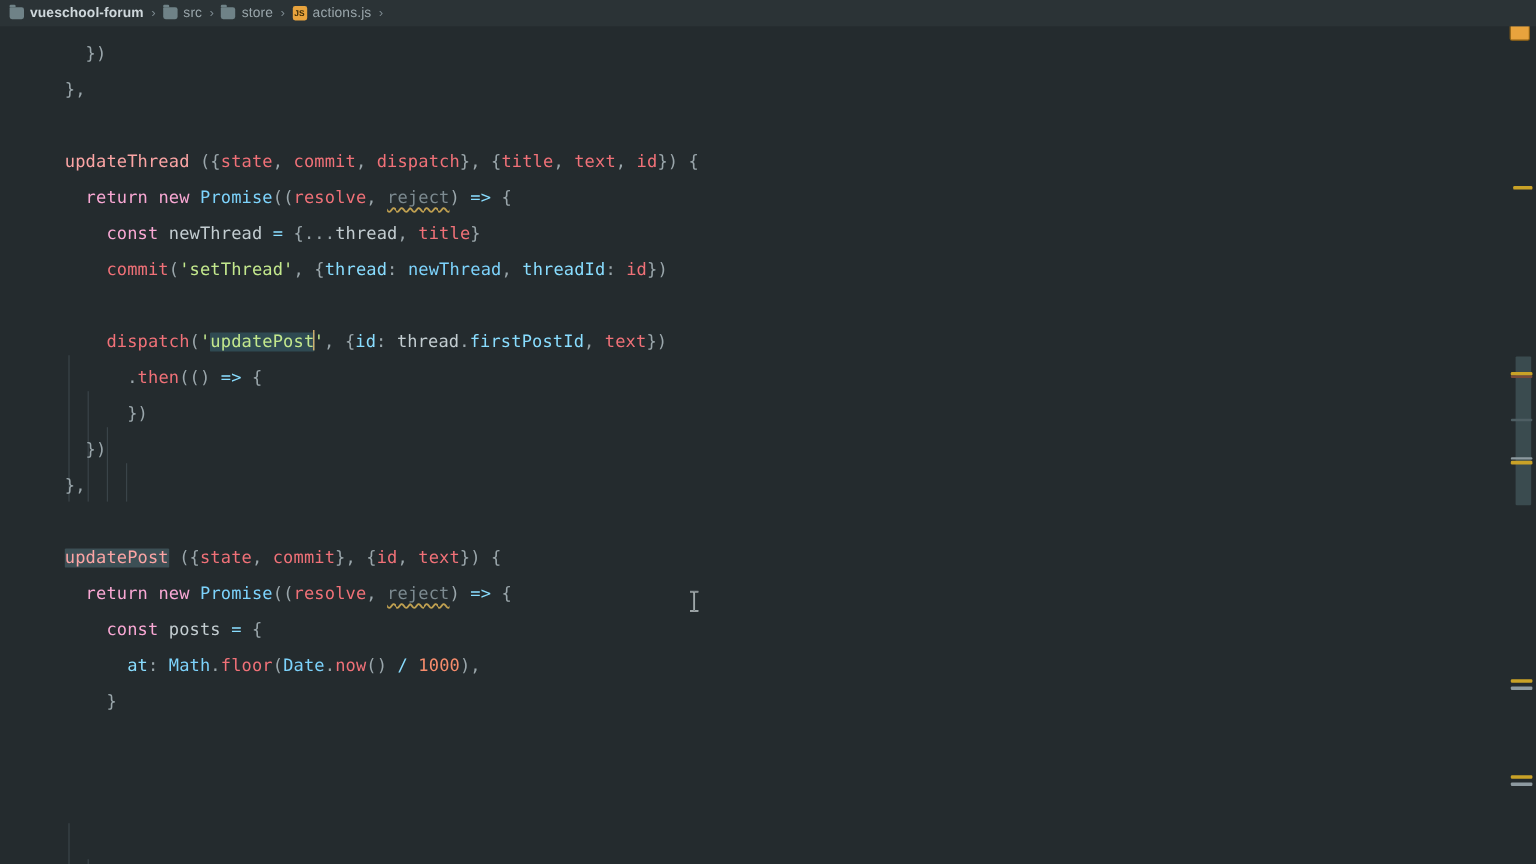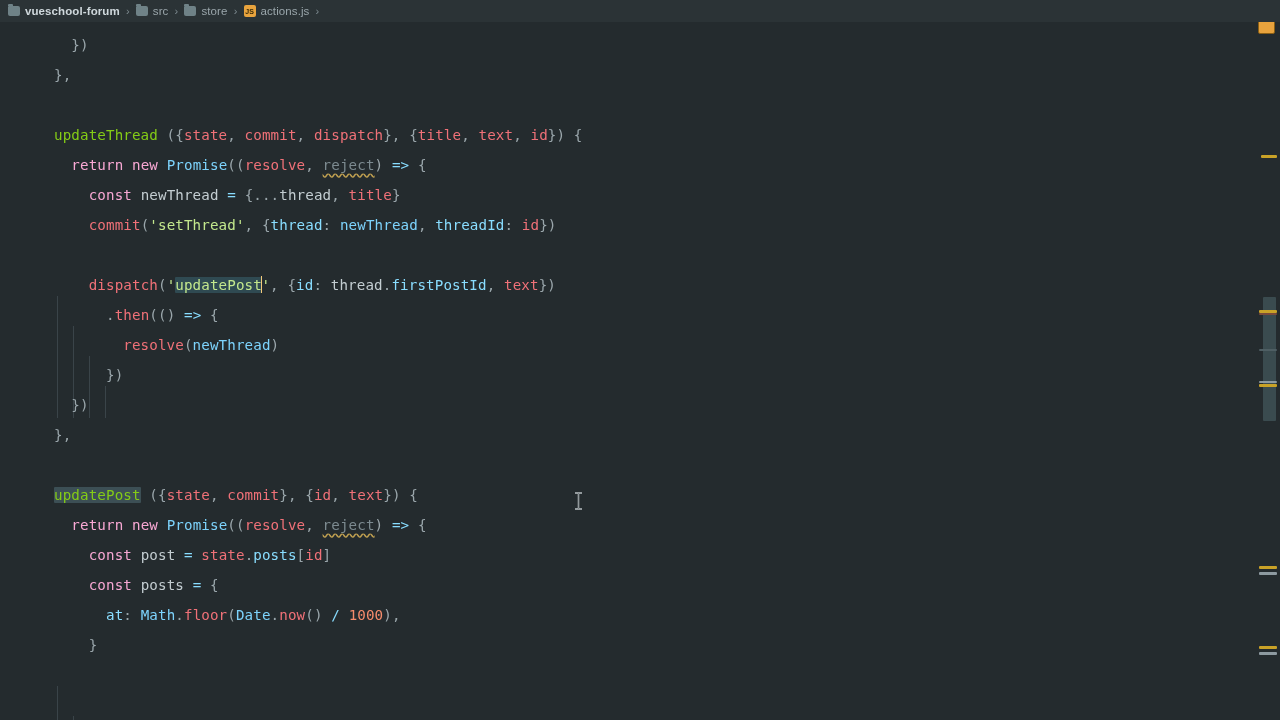--- a/index.html
+++ b/index.html
@@ -125,21 +125,21 @@
     height: 100%;
     pointer-events: none;
   }
   .guide {
     position: absolute;
     width: 1px;
     background: #3a4449;
   }
 
   
-  .t-fn     { color: #84cc16; }
+  .t-fn     { color: #fca5a5; }
   .t-kw     { color: #f9a8d4; }
   .t-op     { color: #89ddff; }
   .t-meth   { color: #f07178; }
   .t-str    { color: #c3e88d; }
   .t-param  { color: #f07178; }
   .t-prop   { color: #89ddff; }
   .t-var    { color: #7dd3fc; }
   .t-key    { color: #89ddff; }
   .t-num    { color: #f78c6c; }
   .t-punct  { color: #9aa6ab; }
@@ -270,35 +270,33 @@
       <div class="line"><span class="ind"></span>    <span class="t-kw">const</span> <span class="t-plain">newThread</span> <span class="t-op">=</span> <span class="t-punct">{...</span><span class="t-plain">thread</span><span class="t-punct">, </span><span class="t-param">title</span><span class="t-punct">}</span></div>
 
       <div class="line"><span class="ind"></span>    <span class="t-meth">commit</span><span class="t-punct">(</span><span class="t-str">'setThread'</span><span class="t-punct">, {</span><span class="t-key">thread</span><span class="t-punct">: </span><span class="t-var">newThread</span><span class="t-punct">, </span><span class="t-key">threadId</span><span class="t-punct">: </span><span class="t-param">id</span><span class="t-punct">})</span></div>
 
       <div class="line"><span class="ind"></span></div>
 
       <div class="line"><span class="ind"></span>    <span class="t-meth">dispatch</span><span class="t-punct">(</span><span class="t-str">'</span><span class="t-str occ">updatePost</span><span class="caret"></span><span class="t-str">'</span><span class="t-punct">, {</span><span class="t-key">id</span><span class="t-punct">: </span><span class="t-plain">thread</span><span class="t-punct">.</span><span class="t-prop">firstPostId</span><span class="t-punct">, </span><span class="t-param">text</span><span class="t-punct">})</span></div>
 
       <div class="line"><span class="ind"></span>      <span class="t-punct">.</span><span class="t-meth">then</span><span class="t-punct">(() </span><span class="t-op">=&gt;</span><span class="t-punct"> {</span></div>
 
-      <div class="line"><span class="ind"></span>        <span class="t-meth">resolve</span><span class="t-punct">(</span><span class="t-var">newThread</span><span class="t-punct">)</span></div>
 
       <div class="line"><span class="ind"></span>      <span class="t-punct">})</span></div>
 
       <div class="line"><span class="ind"></span>  <span class="t-punct">})</span></div>
 
       <div class="line"><span class="ind"></span><span class="t-punct">},</span></div>
 
       <div class="line"><span class="ind"></span></div>
 
       <div class="line"><span class="ind" style="padding-left:54px"></span><span class="t-fn occ-sel">updatePost</span><span class="t-punct"> (</span><span class="t-punct">{</span><span class="t-param">state</span><span class="t-punct">, </span><span class="t-param">commit</span><span class="t-punct">}, {</span><span class="t-param">id</span><span class="t-punct">, </span><span class="t-param">text</span><span class="t-punct">}) {</span></div>
 
       <div class="line"><span class="ind"></span>  <span class="t-kw">return</span> <span class="t-kw">new</span> <span class="t-var">Promise</span><span class="t-punct">((</span><span class="t-param">resolve</span><span class="t-punct">, </span><span class="unused">reject</span><span class="t-punct">) </span><span class="t-op">=&gt;</span><span class="t-punct"> {</span></div>
 
-      <div class="line"><span class="ind"></span>    <span class="t-kw">const</span> <span class="t-plain">post</span> <span class="t-op">=</span> <span class="t-param">state</span><span class="t-punct">.</span><span class="t-prop">posts</span><span class="t-punct">[</span><span class="t-param">id</span><span class="t-punct">]</span></div>
 
       <div class="line"><span class="ind"></span>    <span class="t-kw">const</span> <span class="t-plain">posts</span> <span class="t-op">=</span> <span class="t-punct">{</span></div>
 
       <div class="line"><span class="ind"></span>      <span class="t-key">at</span><span class="t-punct">: </span><span class="t-var">Math</span><span class="t-punct">.</span><span class="t-meth">floor</span><span class="t-punct">(</span><span class="t-var">Date</span><span class="t-punct">.</span><span class="t-meth">now</span><span class="t-punct">() </span><span class="t-op">/</span> <span class="t-num">1000</span><span class="t-punct">),</span></div>
 
 
       <div class="line"><span class="ind"></span>    <span class="t-punct">}</span></div>
 
     </div>
 

